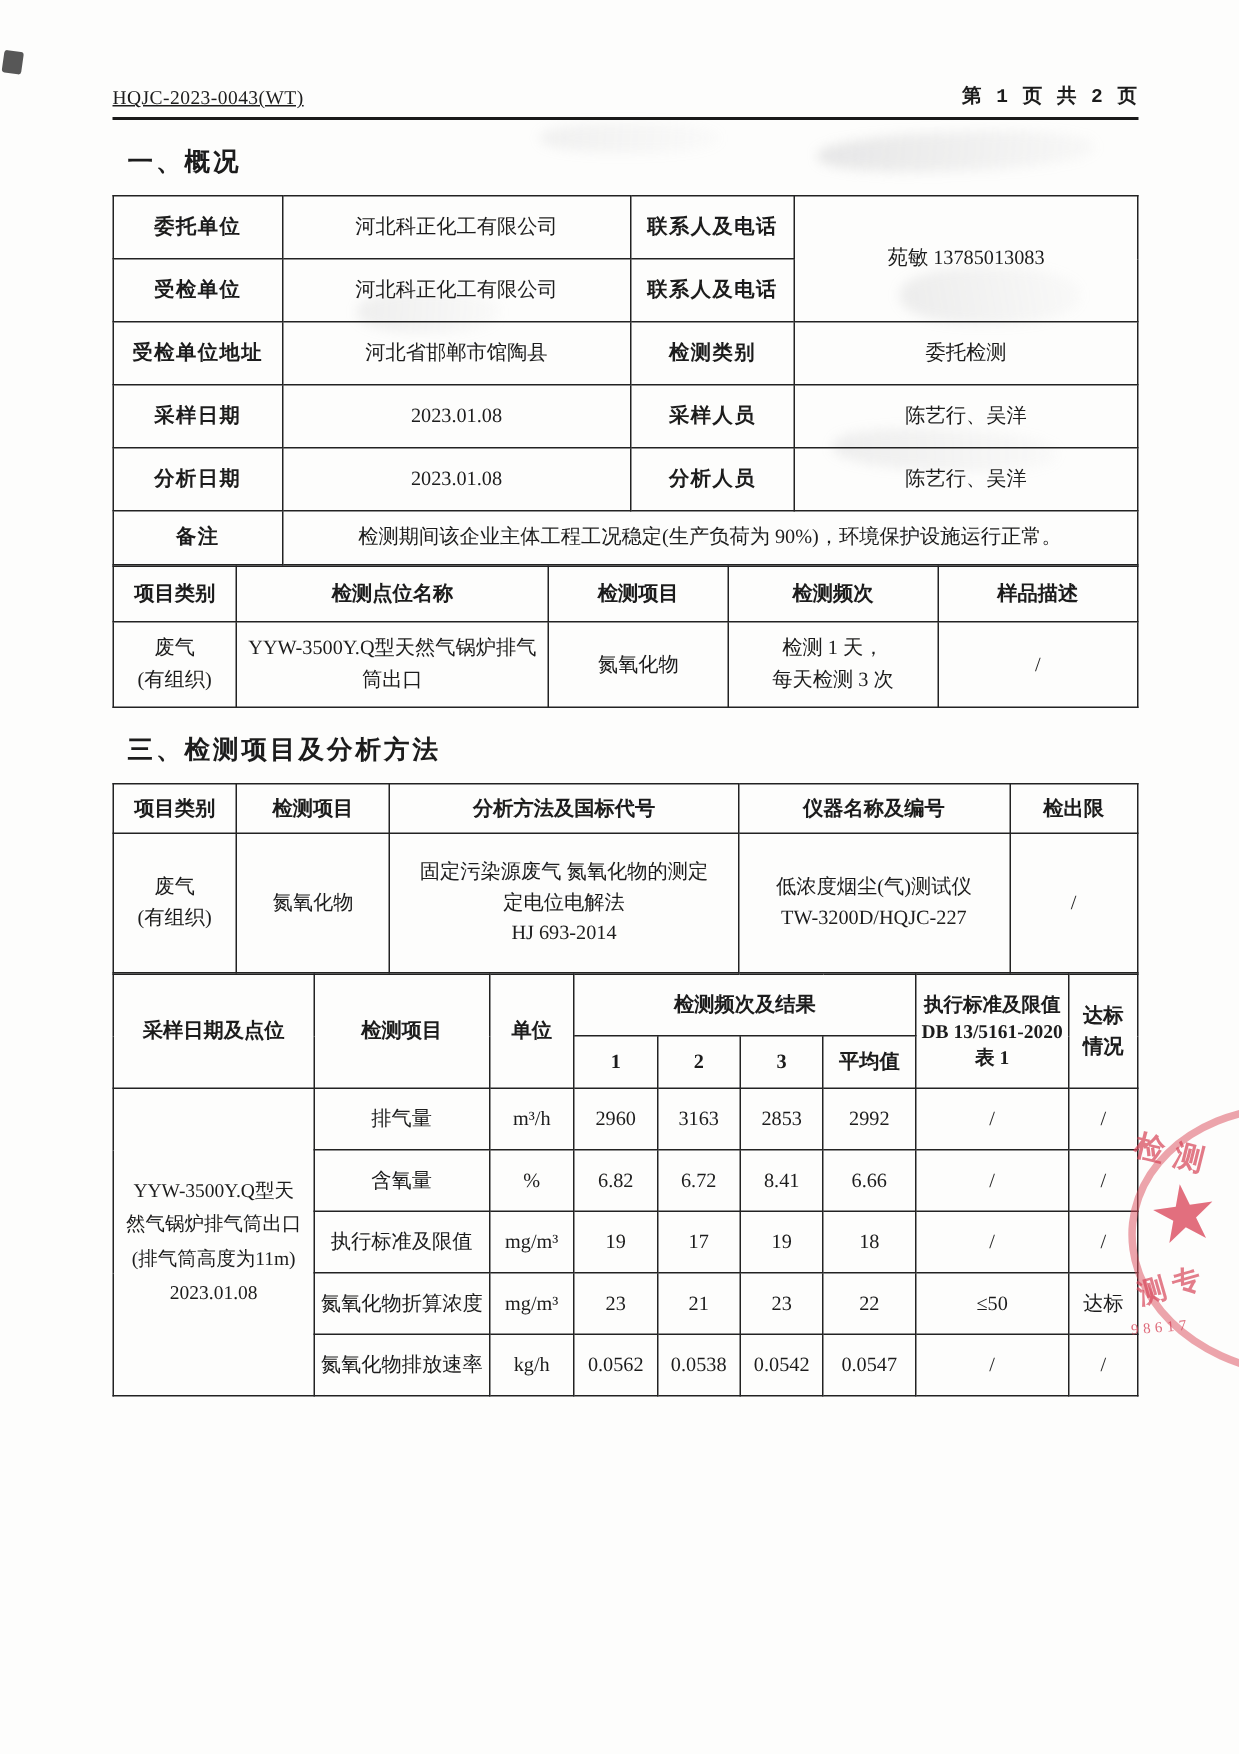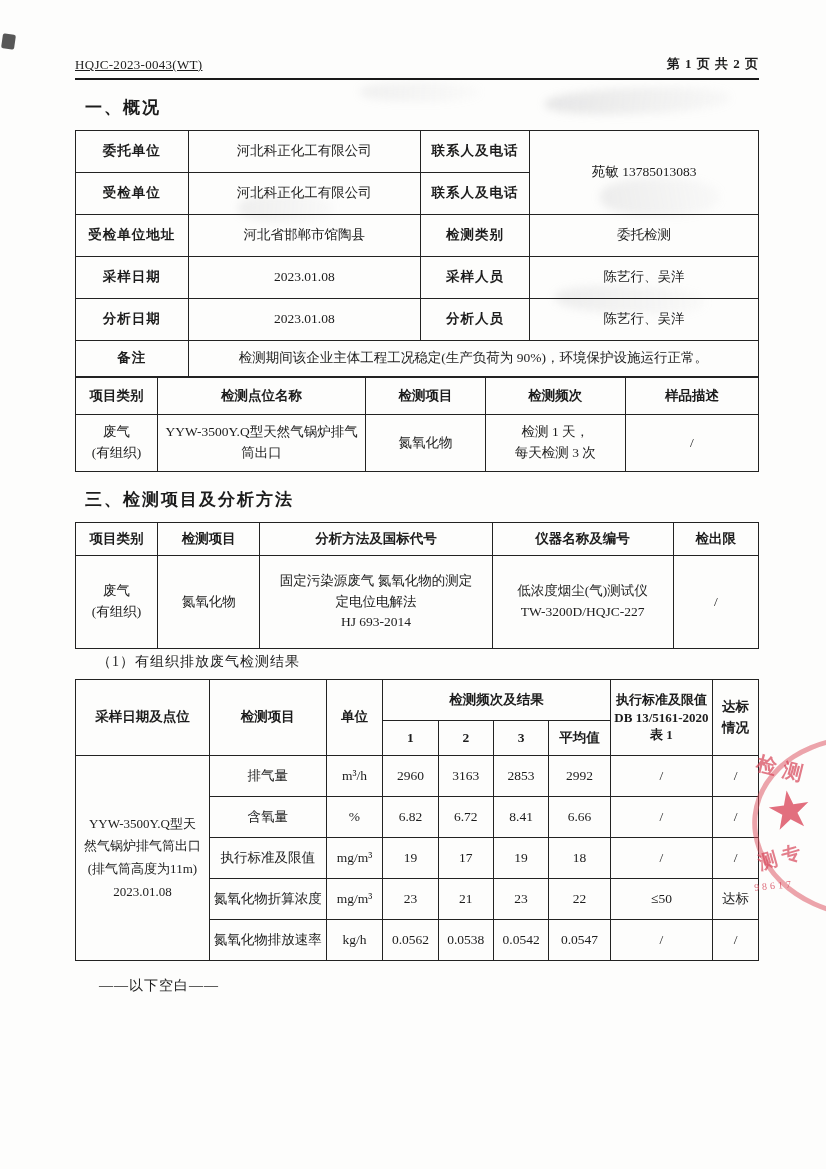--- a/index.html
+++ b/index.html
@@ -9,21 +9,21 @@
     font-family:"Liberation Serif","DejaVu Serif",serif;
     color:#1c1c1c;
   }
   .page{position:absolute;left:75px;top:55px;width:684px;}
   .pre{white-space:pre-line;}
 
   
   .doc-header{display:flex;justify-content:space-between;align-items:flex-end;
     border-bottom:2px solid #1a1a1a;padding-bottom:5px;font-size:13px;}
   .doc-number{letter-spacing:.3px;text-decoration:underline;}
-  .page-indicator{font-weight:bold;letter-spacing:1px;}
+  .page-indicator{font-weight:bold;letter-spacing:1px;font-family:Liberation Mono, monospace;}
 
   
   .sec-title{font-size:17px;font-weight:bold;margin:16px 0 11px 10px;letter-spacing:2px;}
   .sub-title{font-size:14px;margin:4px 0 8px 22px;letter-spacing:1px;}
 
   
   table{border-collapse:collapse;width:100%;table-layout:fixed;
     font-size:13.5px;}
   th,td{border:1.6px solid #222;text-align:center;vertical-align:middle;
     padding:4px 3px;line-height:1.55;}
@@ -184,21 +184,20 @@
       <td class="pre">固定污染源废气  氮氧化物的测定
 定电位电解法
 HJ 693-2014</td>
       <td class="pre">低浓度烟尘(气)测试仪
 TW-3200D/HQJC-227</td>
       <td>/</td>
     </tr>
   </tbody>
     </table>
 
-  <div class="sub-title">（1）有组织排放废气检测结果</div>
   <table class="t4">
     <colgroup>
       <col style="width:19.6%">
         <col style="width:17.1%">
         <col style="width:8.3%">
       <col style="width:8.1%">
         <col style="width:8.1%">
         <col style="width:8.1%">
       <col style="width:9.0%">
         <col style="width:15.0%">
@@ -272,21 +271,20 @@
       <td>0.0562</td>
       <td>0.0538</td>
       <td>0.0542</td>
       <td>0.0547</td>
       <td>/</td>
       <td>/</td>
     </tr>
   </tbody>
     </table>
 
-  <div class="footer-note">——以下空白——</div>
 </div>
 
 <div class="stamp">
   <div class="stamp-ring"></div>
   <div class="stamp-text-top">检测</div>
   <div class="stamp-star">★</div>
   <div class="stamp-text-bottom">测专</div>
   <div class="stamp-number">98617</div>
 </div>
 

